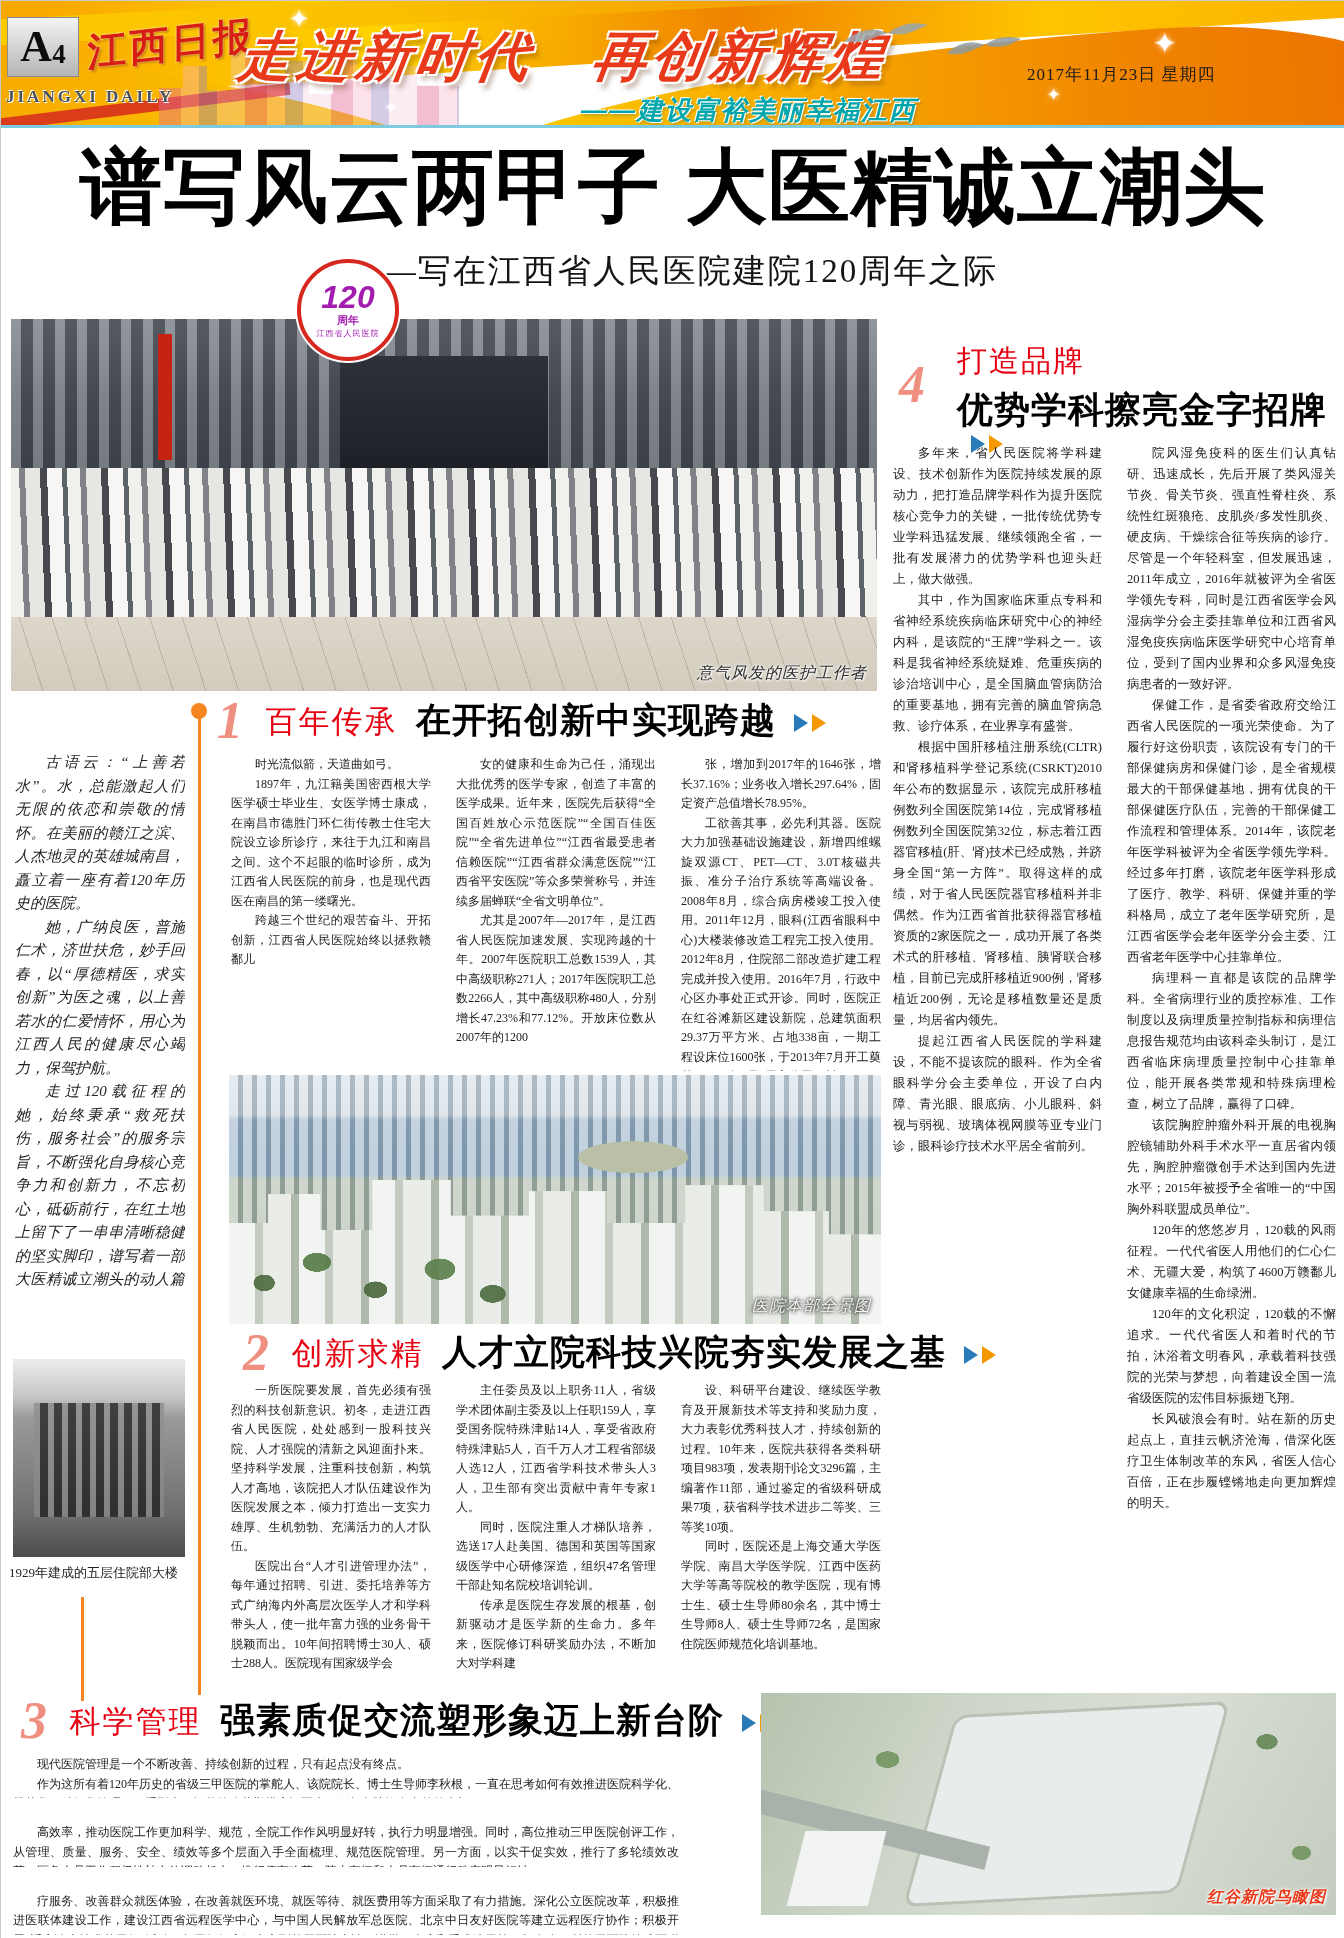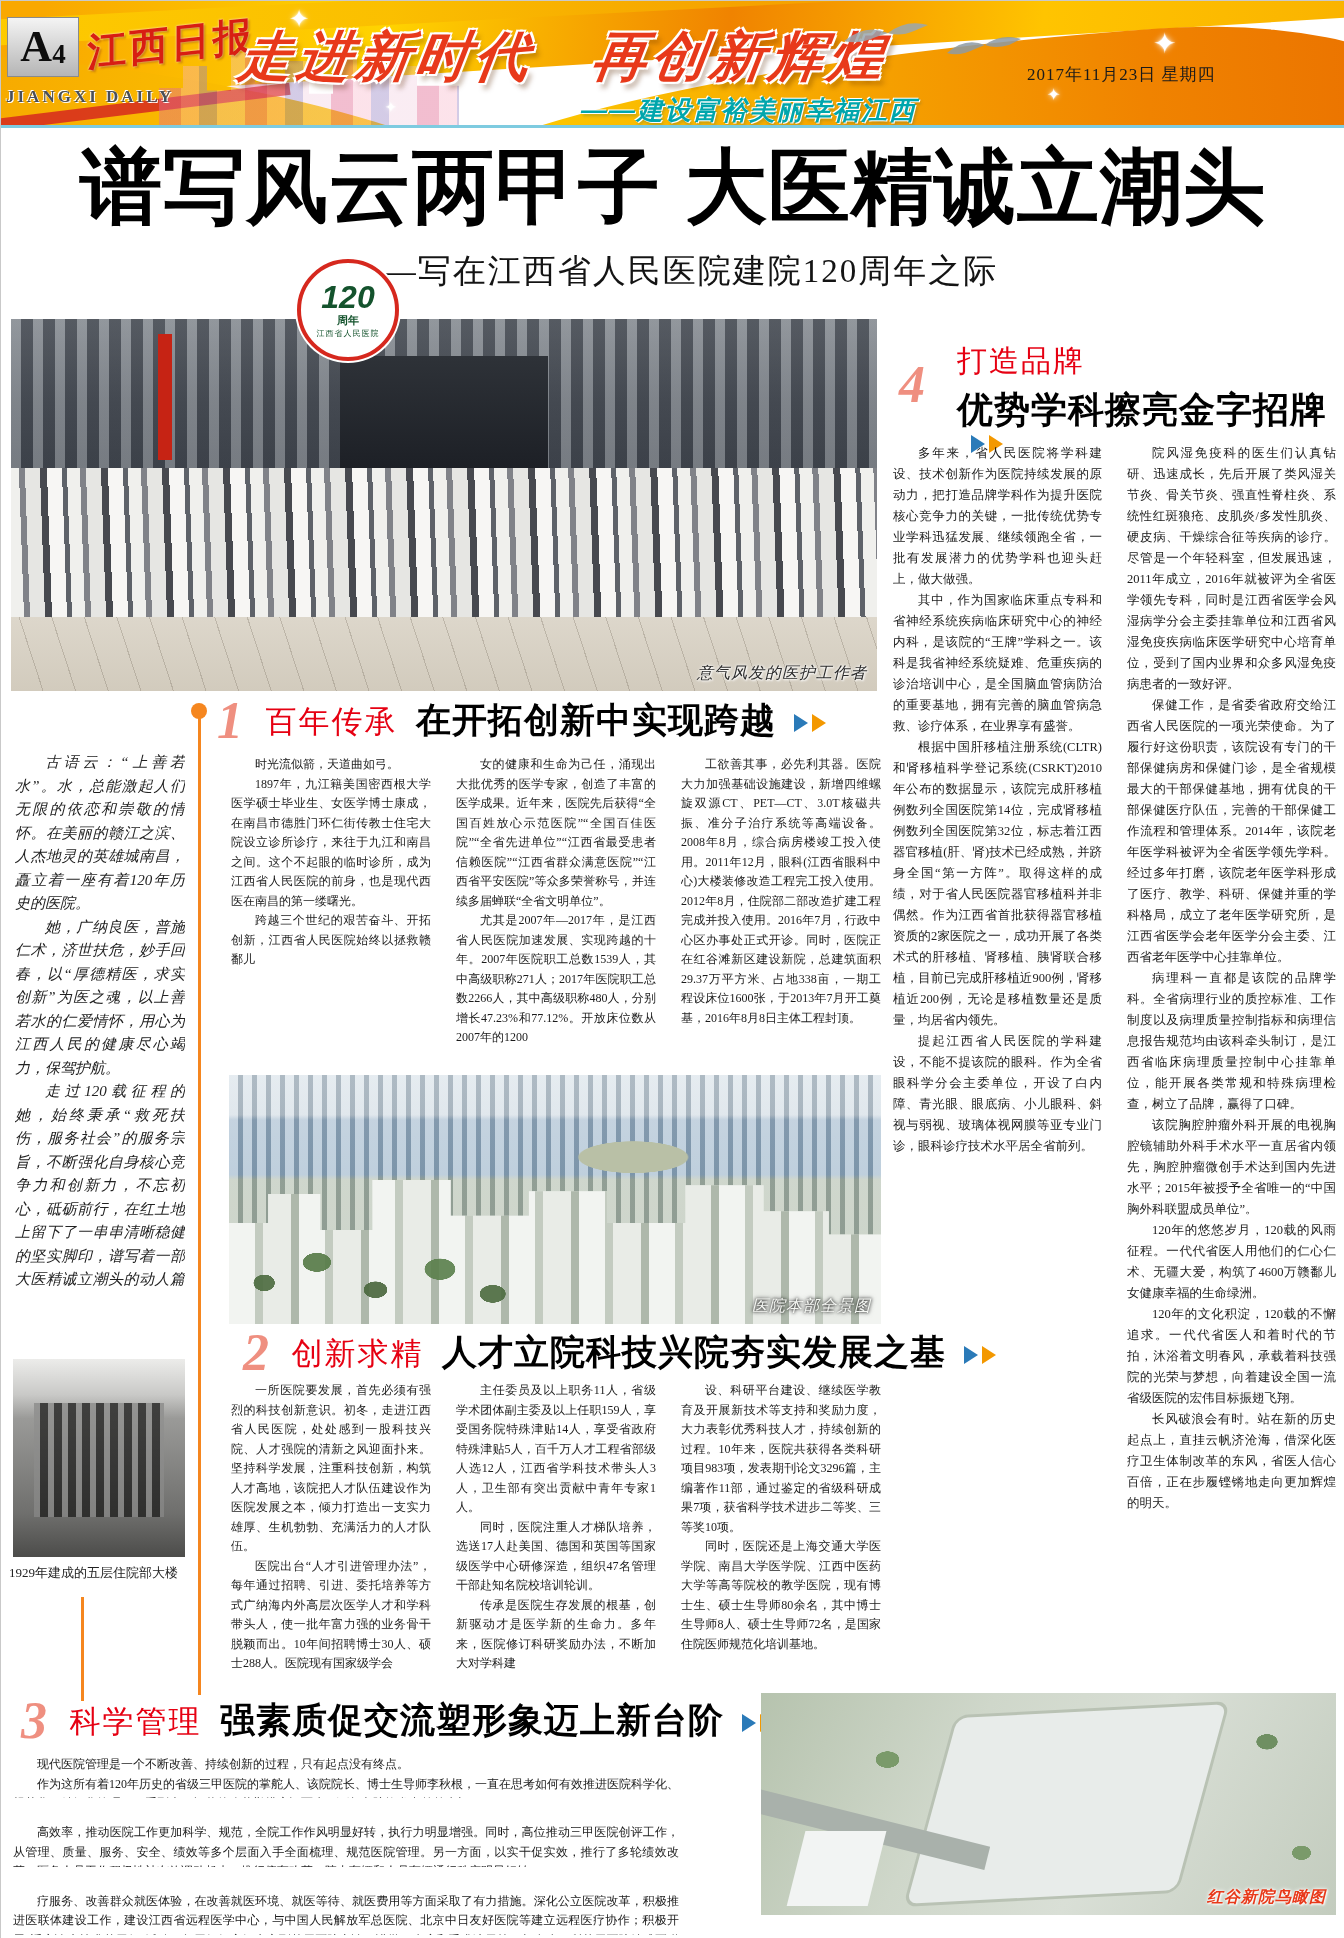--- a/index.html
+++ b/index.html
@@ -66,21 +66,21 @@
      background:linear-gradient(180deg,#2e3238,#1d2026);}
   .pm-sign{position:absolute;left:17%;top:4%;width:14px;height:34%;background:#c62314;}
   .pm-crowd{position:absolute;left:0;top:40%;width:100%;height:40%;
      background:repeating-linear-gradient(88deg,#f4f4f2 0 13px,#7a7d84 13px 19px,#e9e9e7 19px 34px,#3c3f46 34px 41px,#fbfbf9 41px 56px,#565a62 56px 61px);
      filter:blur(.4px);opacity:.92;}
   .pm-ground{position:absolute;left:0;top:80%;width:100%;height:20%;
      background:repeating-linear-gradient(72deg,transparent 0 30px,rgba(110,100,85,.28) 30px 31px),
        linear-gradient(180deg,#ddd7cb,#d2cbbd);}
   #badge-120{position:absolute;left:296px;top:258px;width:94px;height:94px;border-radius:50%;
      background:#fff;border:4px solid #d6281e;box-shadow:0 0 0 2px #fff;z-index:5;
-     display:flex;flex-direction:column;align-items:center;justify-content:center;color:#14532d;}
+     display:flex;flex-direction:column;align-items:center;justify-content:center;color:#a21caf;}
   #badge-120 .b-num{font-size:32px;font-weight:900;font-style:italic;line-height:1;}
   #badge-120 .b-sub{font-size:11px;font-weight:700;}
   #badge-120 .b-org{font-size:8px;letter-spacing:1px;}
 
   #photo-aerial{left:228px;top:1074px;width:652px;height:249px;
      background:
        radial-gradient(90px 26px ellipse at 62% 33%,#b9c0a6 60%,transparent 62%),
        repeating-linear-gradient(90deg,rgba(255,255,255,.5) 0 9px,rgba(120,130,140,.35) 9px 14px),
        linear-gradient(180deg,#ccd9e2 0%,#c2d0da 16%,#8aa7c0 18%,#7fa0bb 40%,#9fae9a 42%,#98a892 100%);}
   .pa-city{position:absolute;left:0;top:42%;width:100%;height:58%;
@@ -241,20 +241,21 @@
       <div class="col">
         <p>时光流似箭，天道曲如弓。</p>
         <p>1897年，九江籍美国密西根大学医学硕士毕业生、女医学博士康成，在南昌市德胜门环仁街传教士住宅大院设立诊所诊疗，来往于九江和南昌之间。这个不起眼的临时诊所，成为江西省人民医院的前身，也是现代西医在南昌的第一缕曙光。</p>
         <p>跨越三个世纪的艰苦奋斗、开拓创新，江西省人民医院始终以拯救赣鄱儿</p>
       </div>
       <div class="col">
         <p>女的健康和生命为己任，涌现出大批优秀的医学专家，创造了丰富的医学成果。近年来，医院先后获得“全国百姓放心示范医院”“全国百佳医院”“全省先进单位”“江西省最受患者信赖医院”“江西省群众满意医院”“江西省平安医院”等众多荣誉称号，并连续多届蝉联“全省文明单位”。</p>
         <p>尤其是2007年—2017年，是江西省人民医院加速发展、实现跨越的十年。2007年医院职工总数1539人，其中高级职称271人；2017年医院职工总数2266人，其中高级职称480人，分别增长47.23%和77.12%。开放床位数从2007年的1200</p>
       </div>
       <div class="col">
+        <p>张，增加到2017年的1646张，增长37.16%；业务收入增长297.64%，固定资产总值增长78.95%。</p>
         <p>工欲善其事，必先利其器。医院大力加强基础设施建设，新增四维螺旋双源CT、PET—CT、3.0T核磁共振、准分子治疗系统等高端设备。2008年8月，综合病房楼竣工投入使用。2011年12月，眼科(江西省眼科中心)大楼装修改造工程完工投入使用。2012年8月，住院部二部改造扩建工程完成并投入使用。2016年7月，行政中心区办事处正式开诊。同时，医院正在红谷滩新区建设新院，总建筑面积29.37万平方米、占地338亩，一期工程设床位1600张，于2013年7月开工奠基，2016年8月8日主体工程封顶。</p>
       </div>
     </div>
 
   <div id="photo-aerial" class="photo">
     <div class="pa-city"></div>
     <div class="pa-trees"></div>
     <span class="cap cap-light">医院本部全景图</span>
   </div>
 

